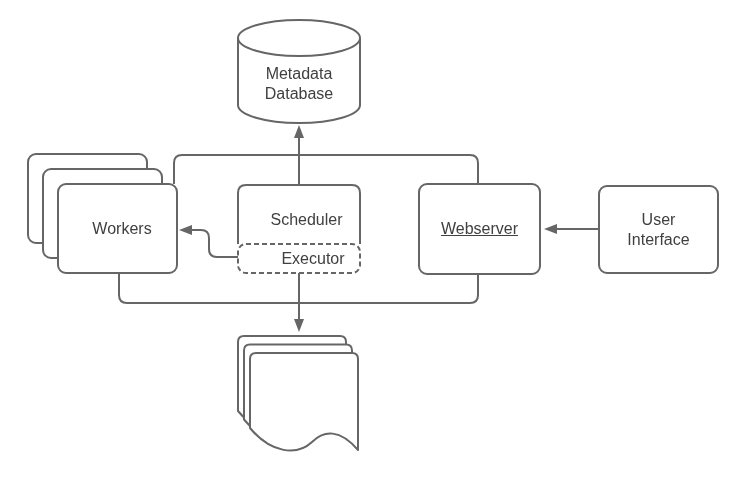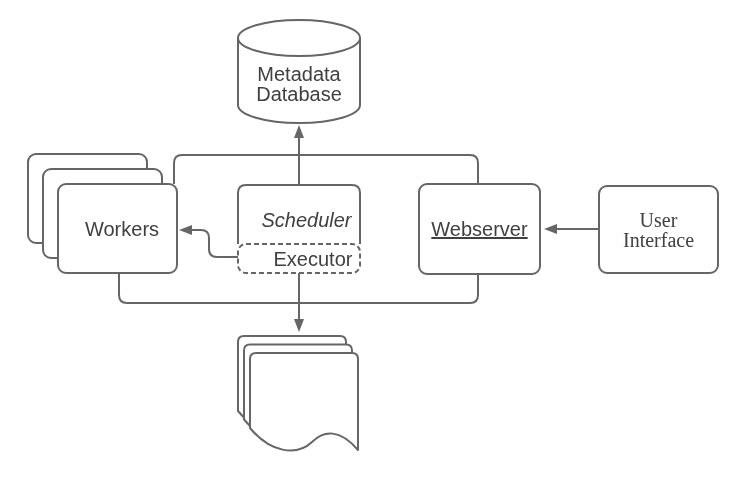--- a/index.html
+++ b/index.html
@@ -20,21 +20,21 @@
     overflow: hidden;
   }
   .canvas svg { position: absolute; left: 0; top: 0; }
   .node-label {
     position: absolute;
     display: flex;
     align-items: center;
     justify-content: center;
     text-align: center;
     white-space: pre-line;
-    font-size: 20px;
+    font-size: 16px;
     line-height: 20px;
     color: var(--text);
     pointer-events: none;
   }
   .st   { stroke: var(--stroke); stroke-width: 2; fill: none; stroke-linejoin: round; }
   .stf  { stroke: var(--stroke); stroke-width: 2; fill: var(--background); stroke-linejoin: round; }
   .dash { stroke: var(--stroke); stroke-width: 2; fill: none; stroke-dasharray: 5 3; stroke-linejoin: round; }
   .ah   { fill: var(--stroke); stroke: none; }
   .underlay { fill: var(--background); stroke: none; }
 </style>
@@ -97,23 +97,23 @@
       <path class="st" d="M 599 229 L 557 229"></path>
       <polygon class="ah" points="544,229 557,224 557,234"></polygon>
     </g>
   </svg>
 
   <div class="node-label" style="left:239px; top:56px;  width:120px; height:56px;">Metadata
 Database</div>
 
   <div class="node-label" style="left:58px;  top:184px; width:128px; height:89px;">Workers</div>
 
-  <div class="node-label" style="left:238px; top:192px; width:137px; height:55px;font-style:italic;">Scheduler</div>
+  <div class="node-label" style="left:238px; top:192px; width:137px; height:55px;">Scheduler</div>
 
   <div class="node-label" style="left:252px; top:244px; width:122px; height:29px;">Executor</div>
 
   <div class="node-label" style="left:419px; top:184px; width:121px; height:90px;text-decoration:underline;">Webserver</div>
 
-  <div class="node-label" style="left:599px; top:186px; width:119px; height:87px;font-family:Liberation Serif, serif;">User
+  <div class="node-label" style="left:599px; top:186px; width:119px; height:87px;">User
 Interface</div>
 
 
 </div>
 
 </body></html>

